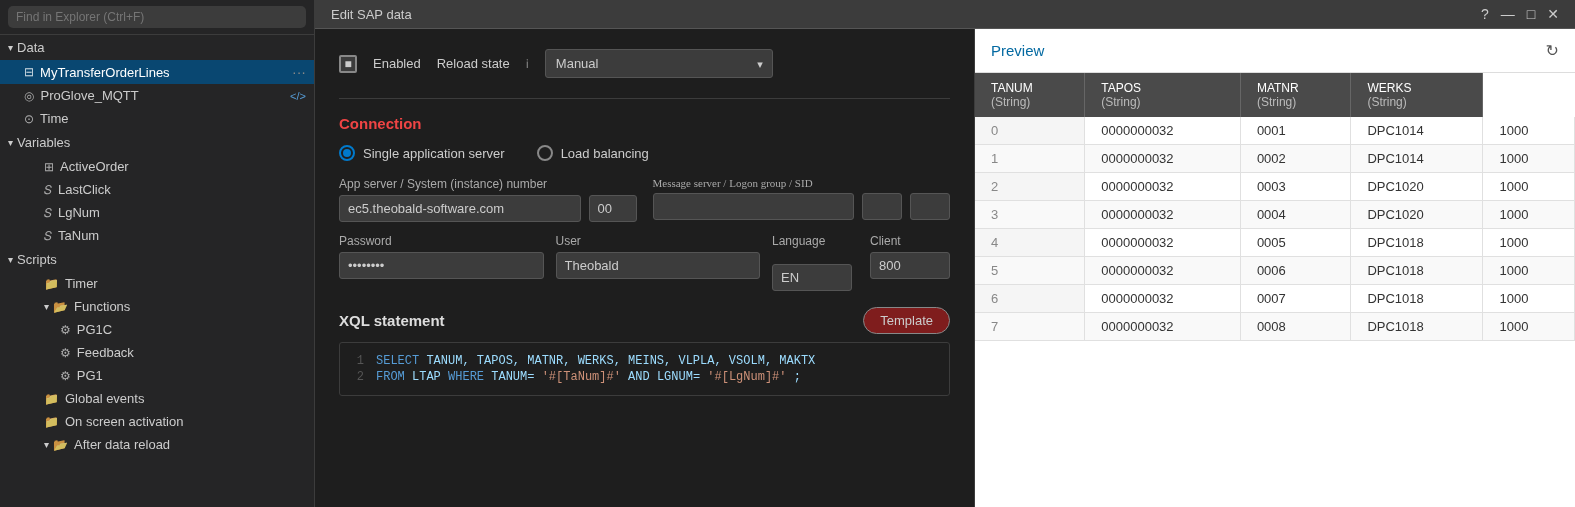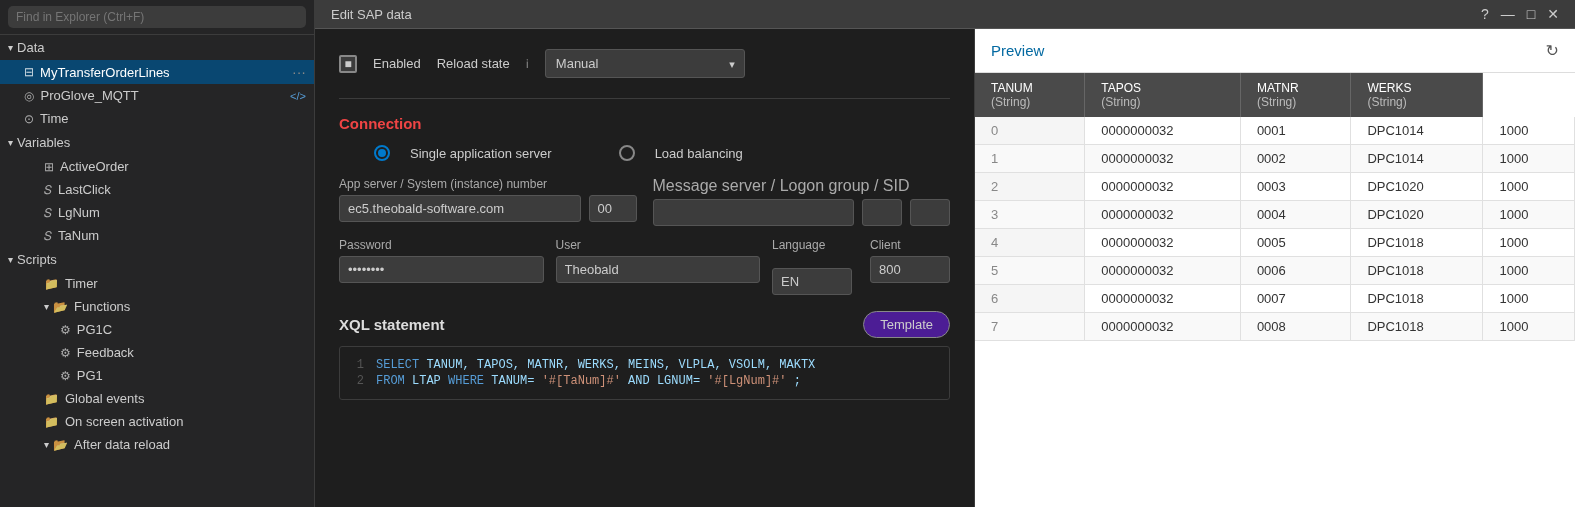--- a/index.html
+++ b/index.html
@@ -26,40 +26,40 @@
     .titlebar-actions { display: flex; gap: 12px; }
     .titlebar-action { background: none; border: none; color: #ccc; cursor: pointer; font-size: 14px; }
 
     .content-area { display: flex; flex: 1; overflow: hidden; }
 
     
     .center-panel { flex: 1; background: #1e1e1e; overflow-y: auto; padding: 20px 24px; border-right: 1px solid #3c3c3c; }
 
     .field-row { display: flex; align-items: center; gap: 16px; margin-bottom: 20px; }
     .select-wrapper { position: relative; display: inline-block; }
-    .select-wrapper select { background: #3c3c3c; border: 1px solid #555; color: #ccc; padding: 6px 30px 6px 10px; font-size: 13px; border-radius: 3px; width: 200px; appearance: none; cursor: pointer; outline: none; }
+    .select-wrapper select { background: #3c3c3c; border: 1px solid #555; color: #ccc; padding: 6px 30px 6px 10px; font-size: 13px; border-radius: 3px; width: 228px; appearance: none; cursor: pointer; outline: none; }
     .select-chevron { position: absolute; right: 10px; top: 50%; transform: translateY(-50%); pointer-events: none; color: #ccc; font-size: 11px; }
 
     .enabled-checkbox { width: 18px; height: 18px; background: #3c3c3c; border: 2px solid #888; border-radius: 2px; display: flex; align-items: center; justify-content: center; cursor: pointer; }
     .enabled-checkbox.checked::after { content: '■'; color: #ccc; font-size: 12px; }
     .info-icon { color: #888; font-size: 12px; cursor: pointer; }
 
     .section-title { font-size: 15px; font-weight: 600; color: #ef4444; margin-bottom: 13px; }
     .divider { border: none; border-top: 1px solid #3c3c3c; margin: 16px 0; }
 
     .radio-group { display: flex; gap: 32px; margin-bottom: 16px; }
-    .radio-item { display: flex; align-items: center; gap: 20px; cursor: pointer; margin-left: 35px; }
+    .radio-item { display: flex; align-items: center; gap: 8px; cursor: pointer; }
     .radio-circle { width: 16px; height: 16px; border-radius: 50%; border: 2px solid #888; display: flex; align-items: center; justify-content: center; }
     .radio-circle.selected { border-color: #007acc; }
     .radio-circle.selected::after { content: ''; width: 8px; height: 8px; border-radius: 50%; background: #007acc; }
     .radio-label { font-size: 13px; color: #ccc; }
 
     .xql-header { display: flex; align-items: center; justify-content: space-between; margin-bottom: 8px; }
     .xql-title { font-size: 15px; font-weight: 600; color: #ddd; }
-    .template-btn { background: #4c1d95; border: 1px solid #888; color: #ccc; padding: 5px 16px; font-size: 13px; border-radius: 20px; cursor: pointer; }
+    .template-btn { background: #7f1d1d; border: 1px solid #888; color: #ccc; padding: 5px 16px; font-size: 13px; border-radius: 20px; cursor: pointer; }
 
     .code-editor { background: #1e1e1e; border: 1px solid #3c3c3c; border-radius: 3px; padding: 10px 0; font-family: 'Consolas', 'Courier New', monospace; font-size: 12px; }
     .code-line { display: flex; padding: 1px 0; }
     .line-num { width: 36px; text-align: right; padding-right: 12px; color: #555; user-select: none; }
     .code-content { flex: 1; color: #9cdcfe; }
     .kw { color: #569cd6; }
     .str { color: #ce9178; }
 
     
     .preview-panel { width: 600px; min-width: 600px; background: #fff; color: #333; overflow-y: auto; }
@@ -217,21 +217,21 @@
 
         <div style="display:flex; gap:16px; margin-bottom:12px;">
           <div style="flex:1;">
             <div style="font-size:12px; color:#aaa; margin-bottom:4px;">App server / System (instance) number</div>
             <div style="display:flex; gap:8px;">
               <input type="text" style="background: rgb(60, 60, 60); border: 1px solid rgb(85, 85, 85); color: rgb(204, 204, 204); padding: 5px 8px; font-size: 13px; border-radius: 3px; outline: none; flex: 1 1 0%;" value="ec5.theobald-software.com">
               <input type="text" style="background: rgb(60, 60, 60); border: 1px solid rgb(85, 85, 85); color: rgb(204, 204, 204); padding: 5px 8px; font-size: 13px; border-radius: 3px; outline: none; width: 48px;" value="00">
             </div>
           </div>
           <div style="flex:1;">
-            <div style="font-size:16px; color:#aaa; margin-bottom:4px;">Message server / Logon group / SID</div>
+            <div style="font-size:11px; color:#aaa; margin-bottom:4px;font-family:Liberation Serif, serif;">Message server / Logon group / SID</div>
             <div style="display:flex; gap:8px;">
               <input type="text" style="background: rgb(60, 60, 60); border: 1px solid rgb(85, 85, 85); color: rgb(204, 204, 204); padding: 5px 8px; font-size: 13px; border-radius: 3px; outline: none; flex: 1 1 0%;">
               <input type="text" style="background: rgb(60, 60, 60); border: 1px solid rgb(85, 85, 85); color: rgb(204, 204, 204); padding: 5px 8px; font-size: 13px; border-radius: 3px; outline: none; width: 40px;">
               <input type="text" style="background: rgb(60, 60, 60); border: 1px solid rgb(85, 85, 85); color: rgb(204, 204, 204); padding: 5px 8px; font-size: 13px; border-radius: 3px; outline: none; width: 40px;">
             </div>
           </div>
         </div>
 
         <div style="display:flex; gap:12px; margin-bottom:16px;">
           <div style="flex:1;">

